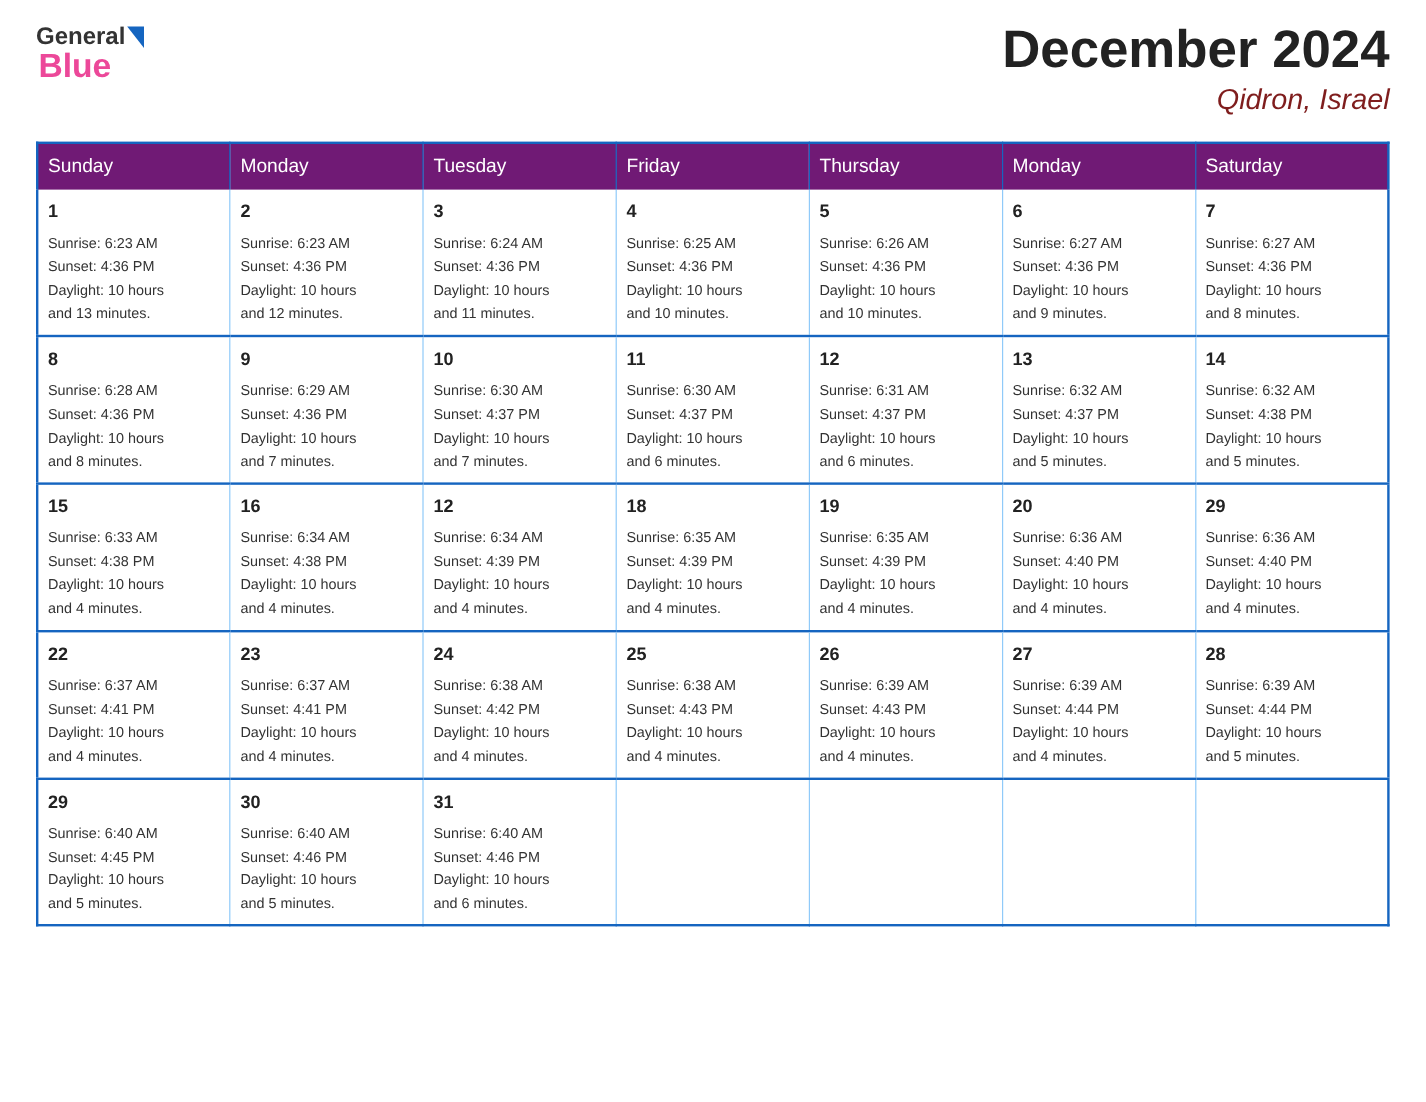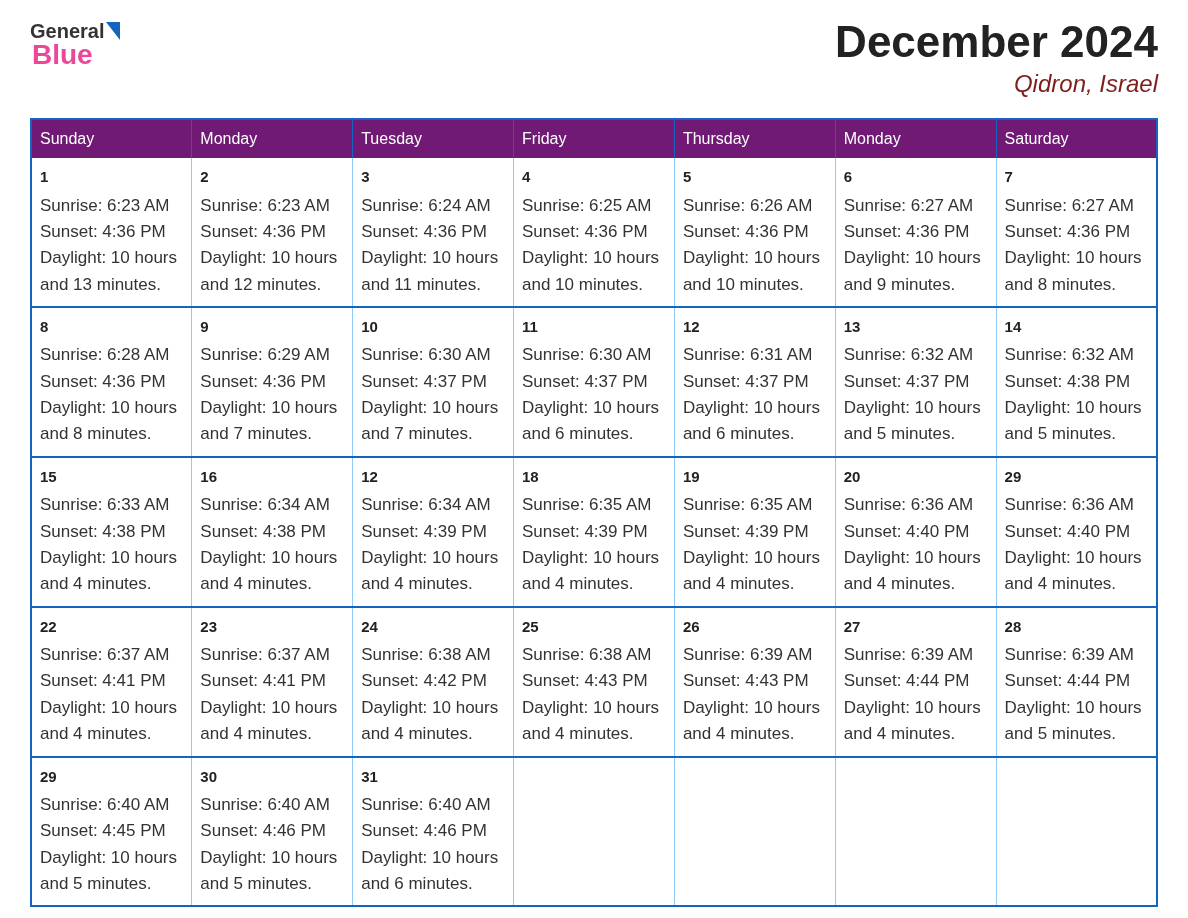--- a/index.html
+++ b/index.html
@@ -99,21 +99,21 @@
       border-bottom: none;
     }
     .day-number {
       font-size: 15px;
       font-weight: bold;
       color: #222;
       display: block;
       margin-bottom: 4px;
     }
     .day-info {
-      font-size: 17px;
+      font-size: 12px;
       color: #333;
       line-height: 1.55;
     }
     .empty-cell {
       background: #fff;
     }
   </style>
 </head>
 <body>
 

